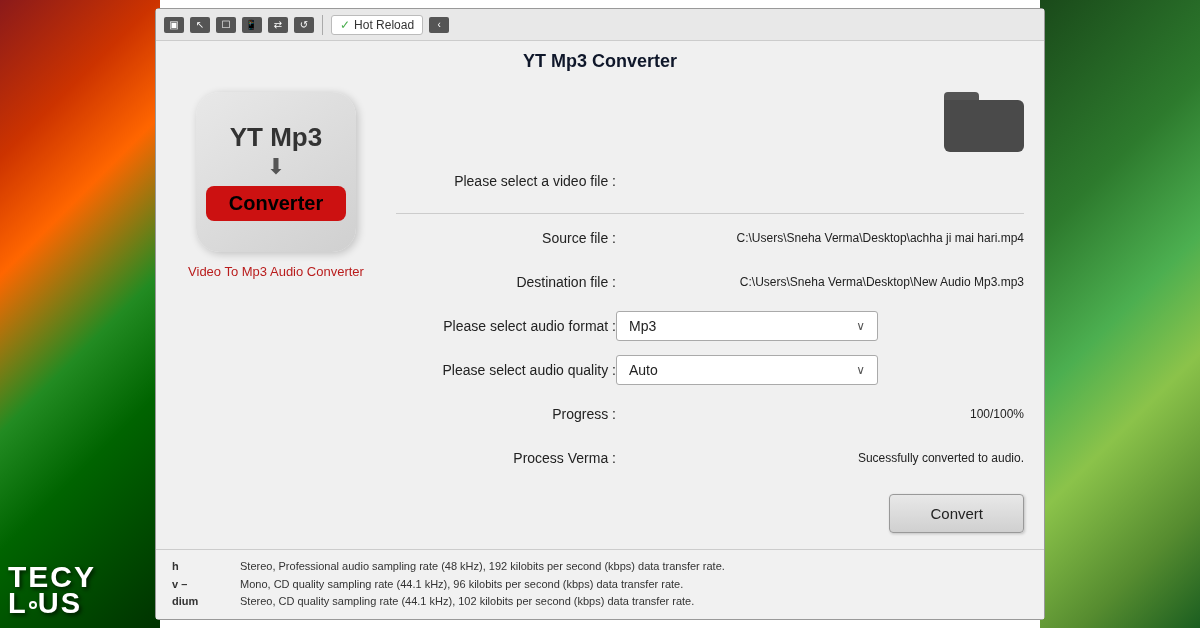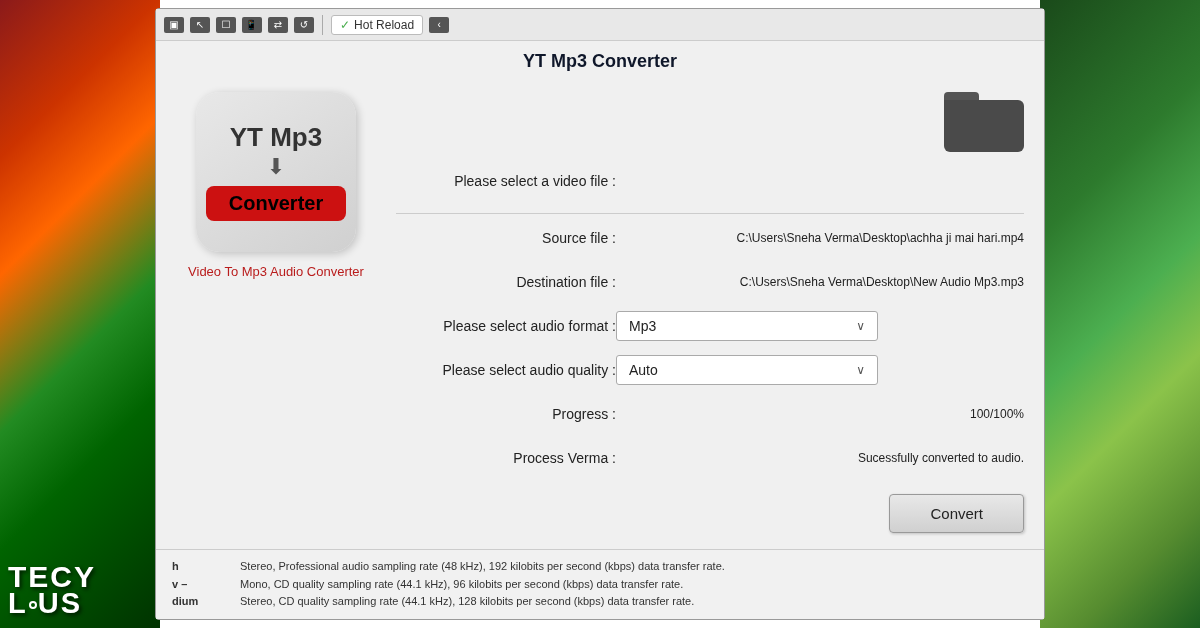--- a/index.html
+++ b/index.html
@@ -411,17 +411,17 @@
     <div class="bottom-strip-row">
       <span class="bullet-label">h</span>
       <span>Stereo, Professional audio sampling rate (48 kHz), 192 kilobits per second (kbps) data transfer rate.</span>
     </div>
     <div class="bottom-strip-row">
       <span class="bullet-label">v –</span>
       <span>Mono, CD quality sampling rate (44.1 kHz), 96 kilobits per second (kbps) data transfer rate.</span>
     </div>
     <div class="bottom-strip-row">
       <span class="bullet-label">dium</span>
-      <span>Stereo, CD quality sampling rate (44.1 kHz), 128 kilobits per second (kbps) data transfer rate.</span>
+      <span>Stereo, CD quality sampling rate (44.1 kHz), 102 kilobits per second (kbps) data transfer rate.</span>
     </div>
   </div>
 
 </div>
 
 </body></html>

